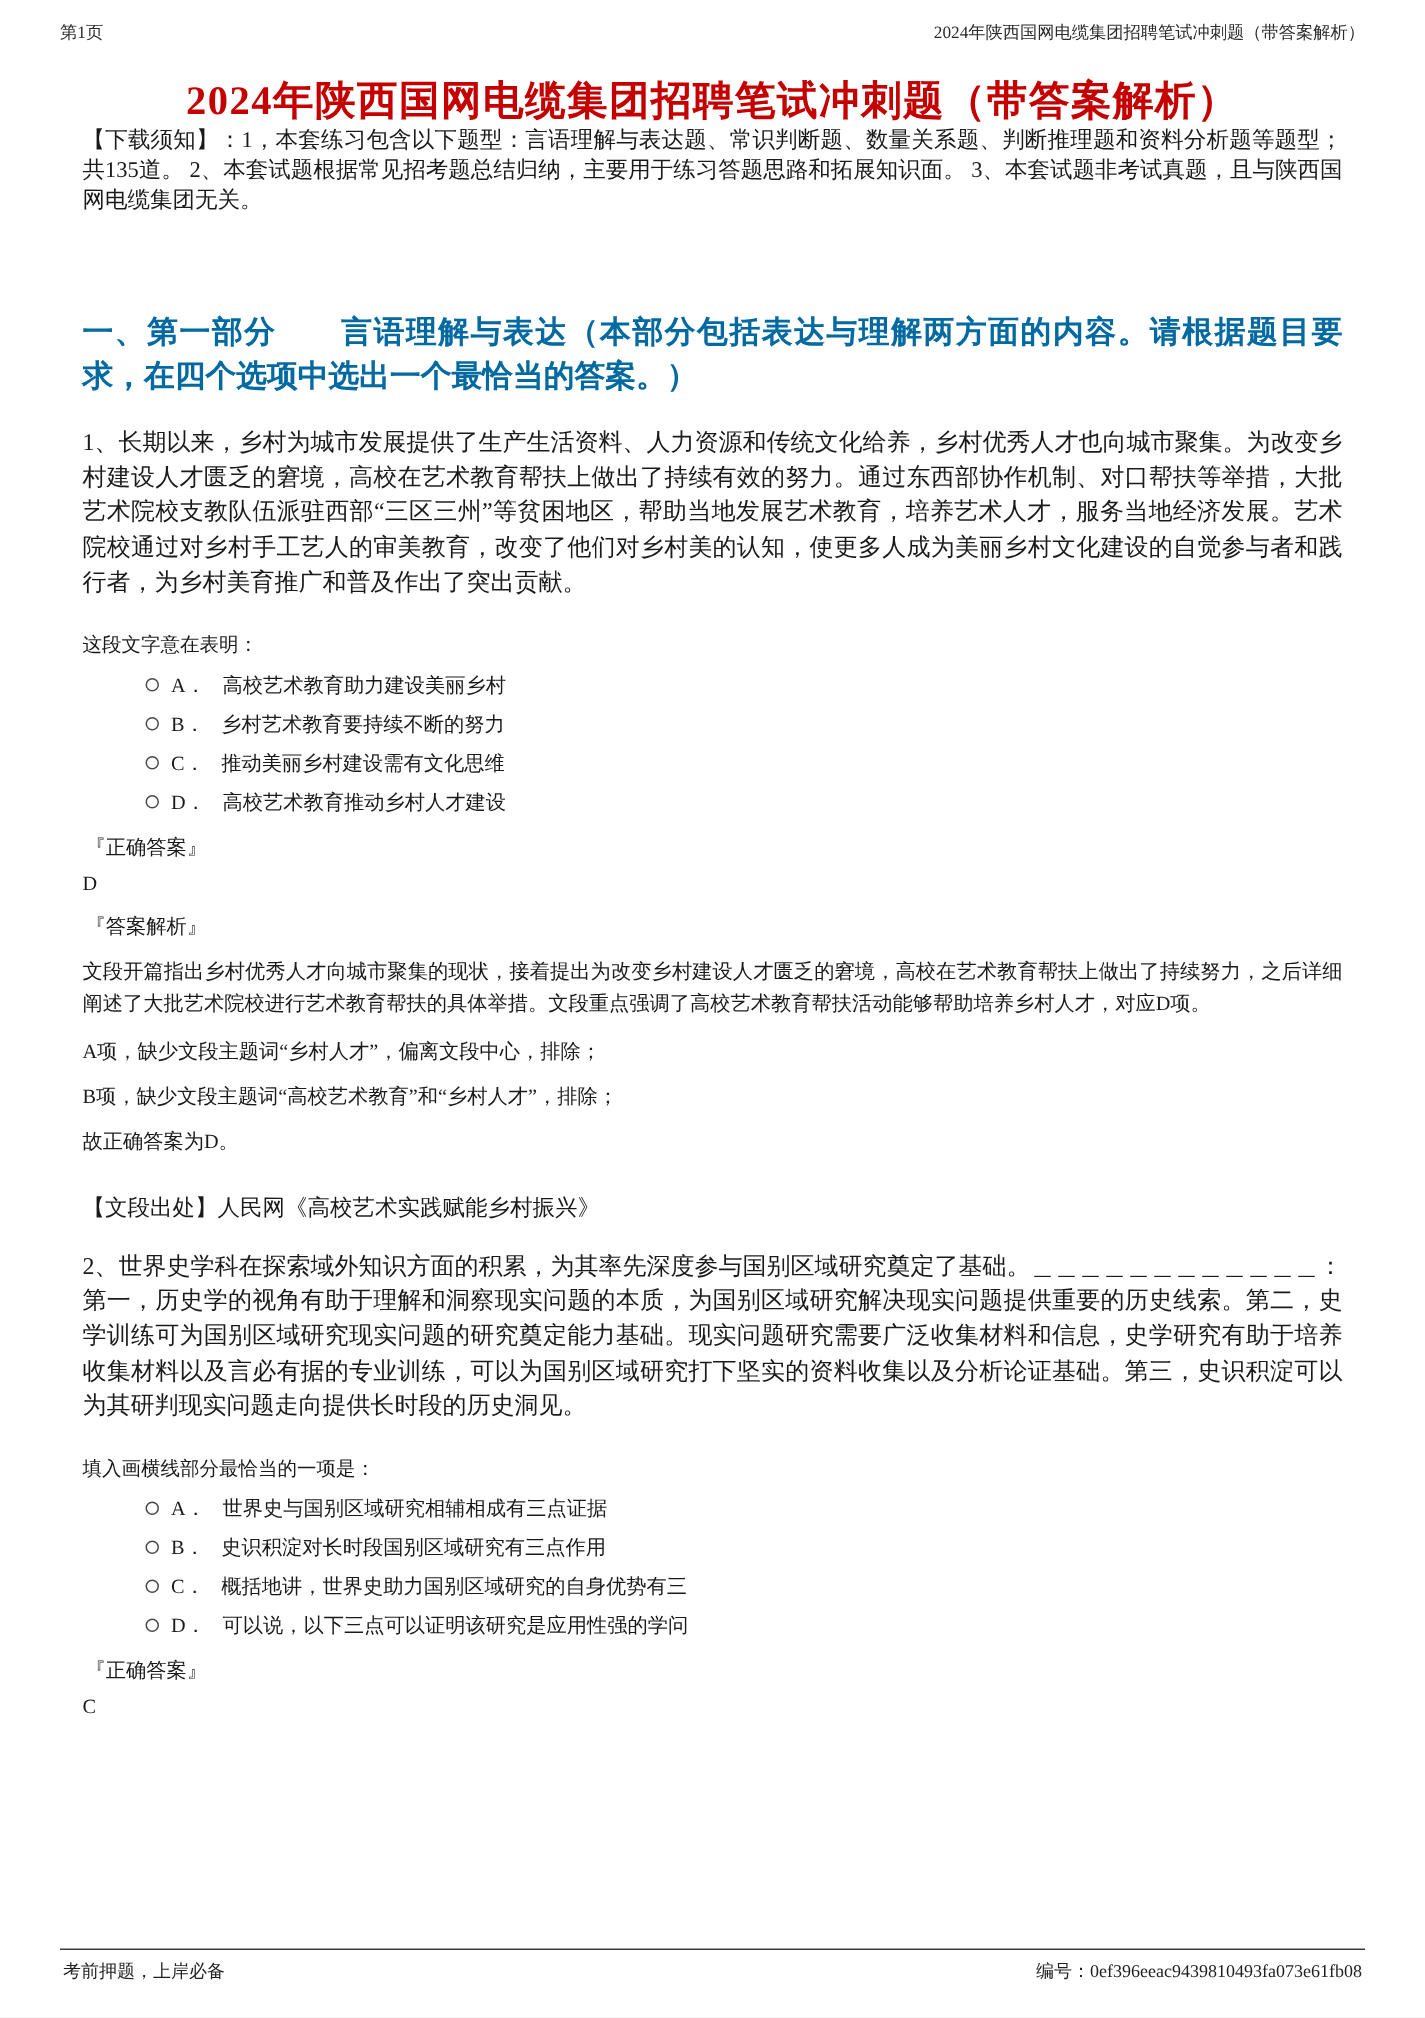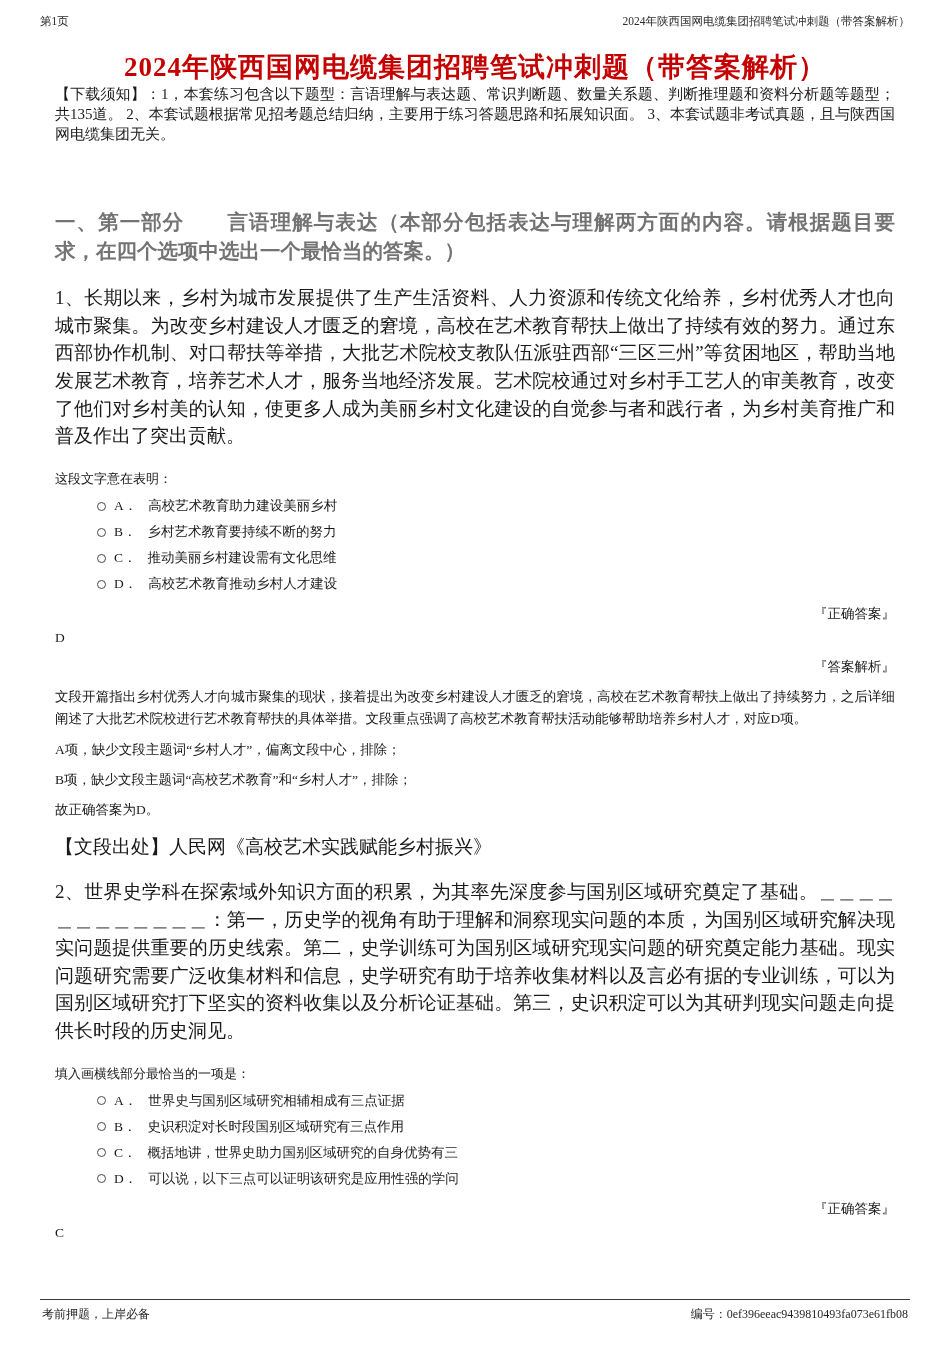--- a/index.html
+++ b/index.html
@@ -27,46 +27,46 @@
     color:#c40000;
     font-size:27px; font-weight:700;
     letter-spacing:1px;
   }
   .notice {
     font-size:15px; line-height:1.32;
     text-align:justify;
   }
   .section-heading {
     margin-top:64px;
-    color:#737373;
+    color:#0369a1;
     font-size:20.5px; font-weight:700;
     line-height:1.4;
     text-align:justify;
   }
   .stem {
     margin-top:18px;
-    font-size:19px; line-height:1.46;
+    font-size:16px; line-height:1.46;
     text-align:justify;
   }
   .prompt { margin-top:20px; font-size:13px; }
   .options { margin:9px 0 0 42px; }
   .option { display:flex; align-items:center; margin:8px 0; font-size:13.5px; cursor:default; }
   .radio {
     flex:0 0 auto;
     width:9px; height:9px;
     border:1px solid #4a4a4a; border-radius:50%;
     background:#fdfdfd;
     margin-right:8px;
   }
   .opt-label { margin-right:11px; }
-  .bracket { margin-top:12px; font-size:13.5px; padding-left:2px;text-align:right; }
+  .bracket { margin-top:12px; font-size:13.5px; padding-left:2px; }
   .ansletter { margin-top:7px; font-size:13.5px; }
   .analysis { margin-top:10px; font-size:13.5px; line-height:1.6; text-align:justify; }
   .analysis-item { margin-top:12px; font-size:13.5px; }
-  .source { margin-top:15px; font-size:19px; }
+  .source { margin-top:26px; font-size:15px; }
   .question + .question .stem { }
   .page-footer {
     position:absolute; left:40px; right:40px; bottom:22px;
     border-top:1px solid #3a3a3a;
     padding:6px 2px 0;
     display:flex; justify-content:space-between;
     font-size:12px; color:#1f1f1f;text-align:right;
   }
 </style>
 </head>

